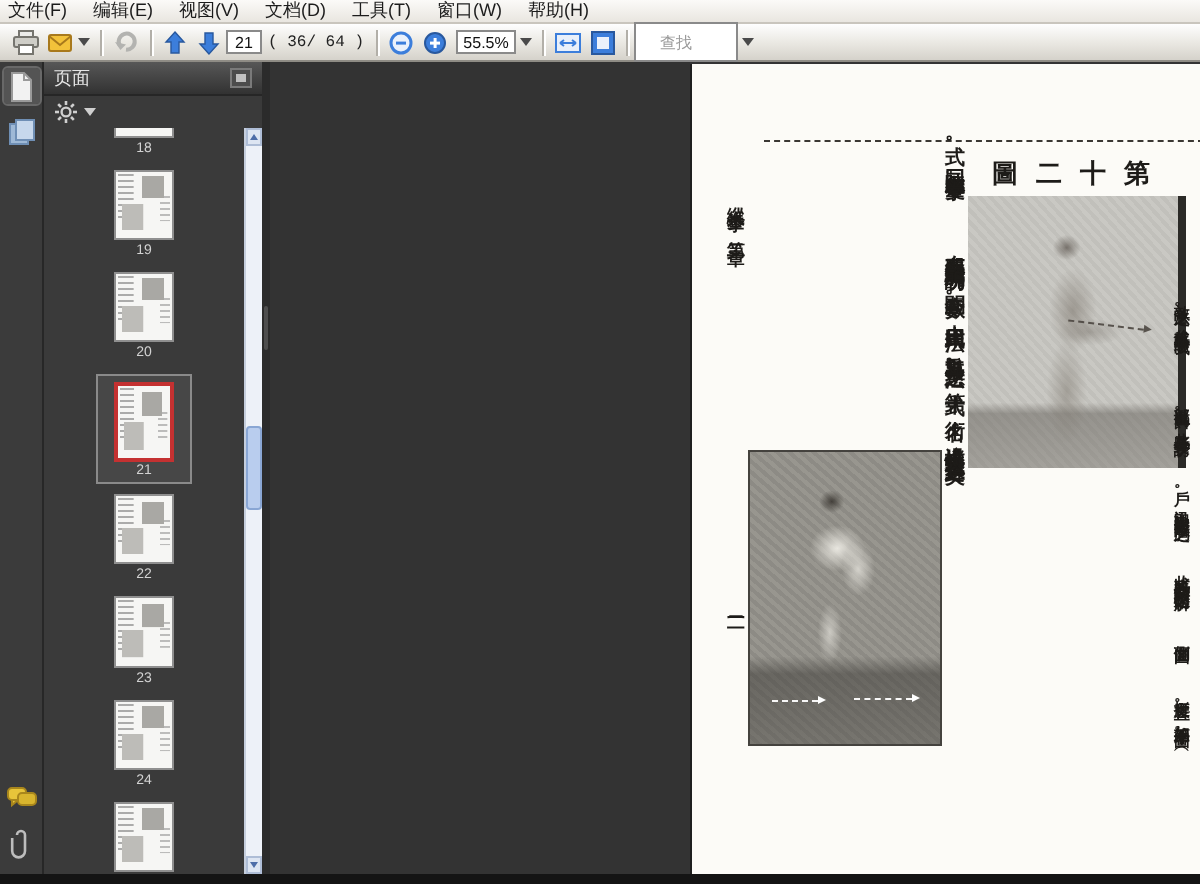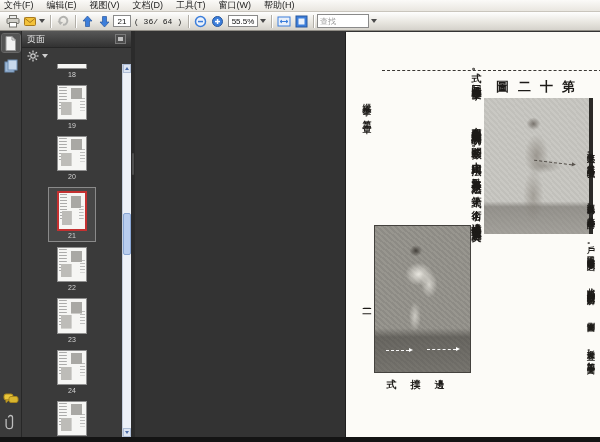--- a/index.html
+++ b/index.html
@@ -21,21 +21,21 @@
     height: 19px; display: flex; align-items: center; padding: 0 4px;
     background: linear-gradient(#fefefe 0%, #e9e7e1 55%, #d5d2cb 100%);
     border-bottom: 1px solid #8f8c85;
   }
   .tb-btn { height: 28px; display: flex; align-items: center; padding: 0 2px; gap: 2px; border-radius: 2px; }
   .sep { width: 1px; height: 13px; background: #b2afa8; margin: 0 3px; box-shadow: 1px 0 0 #fff; }
   .caret { width: 0; height: 0; border-left: 3px solid transparent; border-right: 3px solid transparent; border-top: 4px solid #4a4a4a; }
   .page-input { width: 18px; height: 12px; font-size: 8px; text-align: center; border: 1px solid #8a8a8a; background: #fff; color:#111; font-family:"Liberation Sans",sans-serif; }
   .range-label { font-size: 8px; color: #222; margin: 0 3px; white-space: nowrap; font-family: Liberation Mono, monospace; }
   .zoom-box { min-width: 30px; height: 12px; border: 1px solid #8a8a8a; background: #fff; font-size: 8px; color:#111; display: flex; align-items: center; justify-content: center; padding: 0 2px; }
-  .search-input { width: 52px; height: 14px; font-size: 8px; border: 1px solid #8a8a8a; padding: 0 2px; color:#111; font-family:"Liberation Sans",sans-serif; }
+  .search-input { width: 52px; height: 20px; font-size: 8px; border: 1px solid #8a8a8a; padding: 0 12px; color:#111; font-family:"Liberation Sans",sans-serif; }
   .search-input::placeholder { color:#9a9a9a; }
   
   .content { display: flex; height: 406px; background: #6d28d9; }
   .iconstrip { width: 22px; background: #3b3b3b; border-right: 1px solid #272727; display: flex; flex-direction: column; align-items: center; padding: 3px 0 6px; gap: 5px; }
   .strip-icon { width: 18px; height: 18px; display: flex; align-items: center; justify-content: center; border-radius: 2px; }
   .strip-icon.active { background: #545454; outline: 1px solid #686868; }
   .strip-spacer { flex: 1; }
   
   .panel { width: 109px; background: #3a3a3a; display: flex; flex-direction: column; }
   .panel-header { height: 17px; flex: 0 0 17px; background: linear-gradient(#575757,#323232); color: #e6e6e6; font-size: 9px; display: flex; align-items: center; padding: 0 5px; border-bottom: 1px solid #262626; }
@@ -309,21 +309,20 @@
           <div class="ind">右腿復變成騎馬</div>
           <div class="ind">式。同時左掌變拳。</div>
         </div>
 
         <div class="pv-abs runtitle">縱步拳　第二章</div>
 
         <div class="pv-abs photo photo2">
           <span class="dash-arrow" style="left:12%;top:85%;width:24%"></span>
           <span class="dash-arrow" style="left:55%;top:84%;width:30%"></span>
         </div>
-        <div class="pv-abs caption13">式撲邊</div>
 
         <div class="pv-abs vtext vt2">
           <div class="ind">挺腰直。如第十二圖。（</div>
           <div class="ind">側面圖）</div>
           <div>術解</div>
           <div class="ind">此式先以肘封敵之門</div>
           <div class="ind">戶。迅即出掌擊敵之胸</div>
           <div class="ind">部以爲餌。此爲佯攻誘</div>
           <div class="ind">敵之法。俟其出手防我。</div>
         </div>

